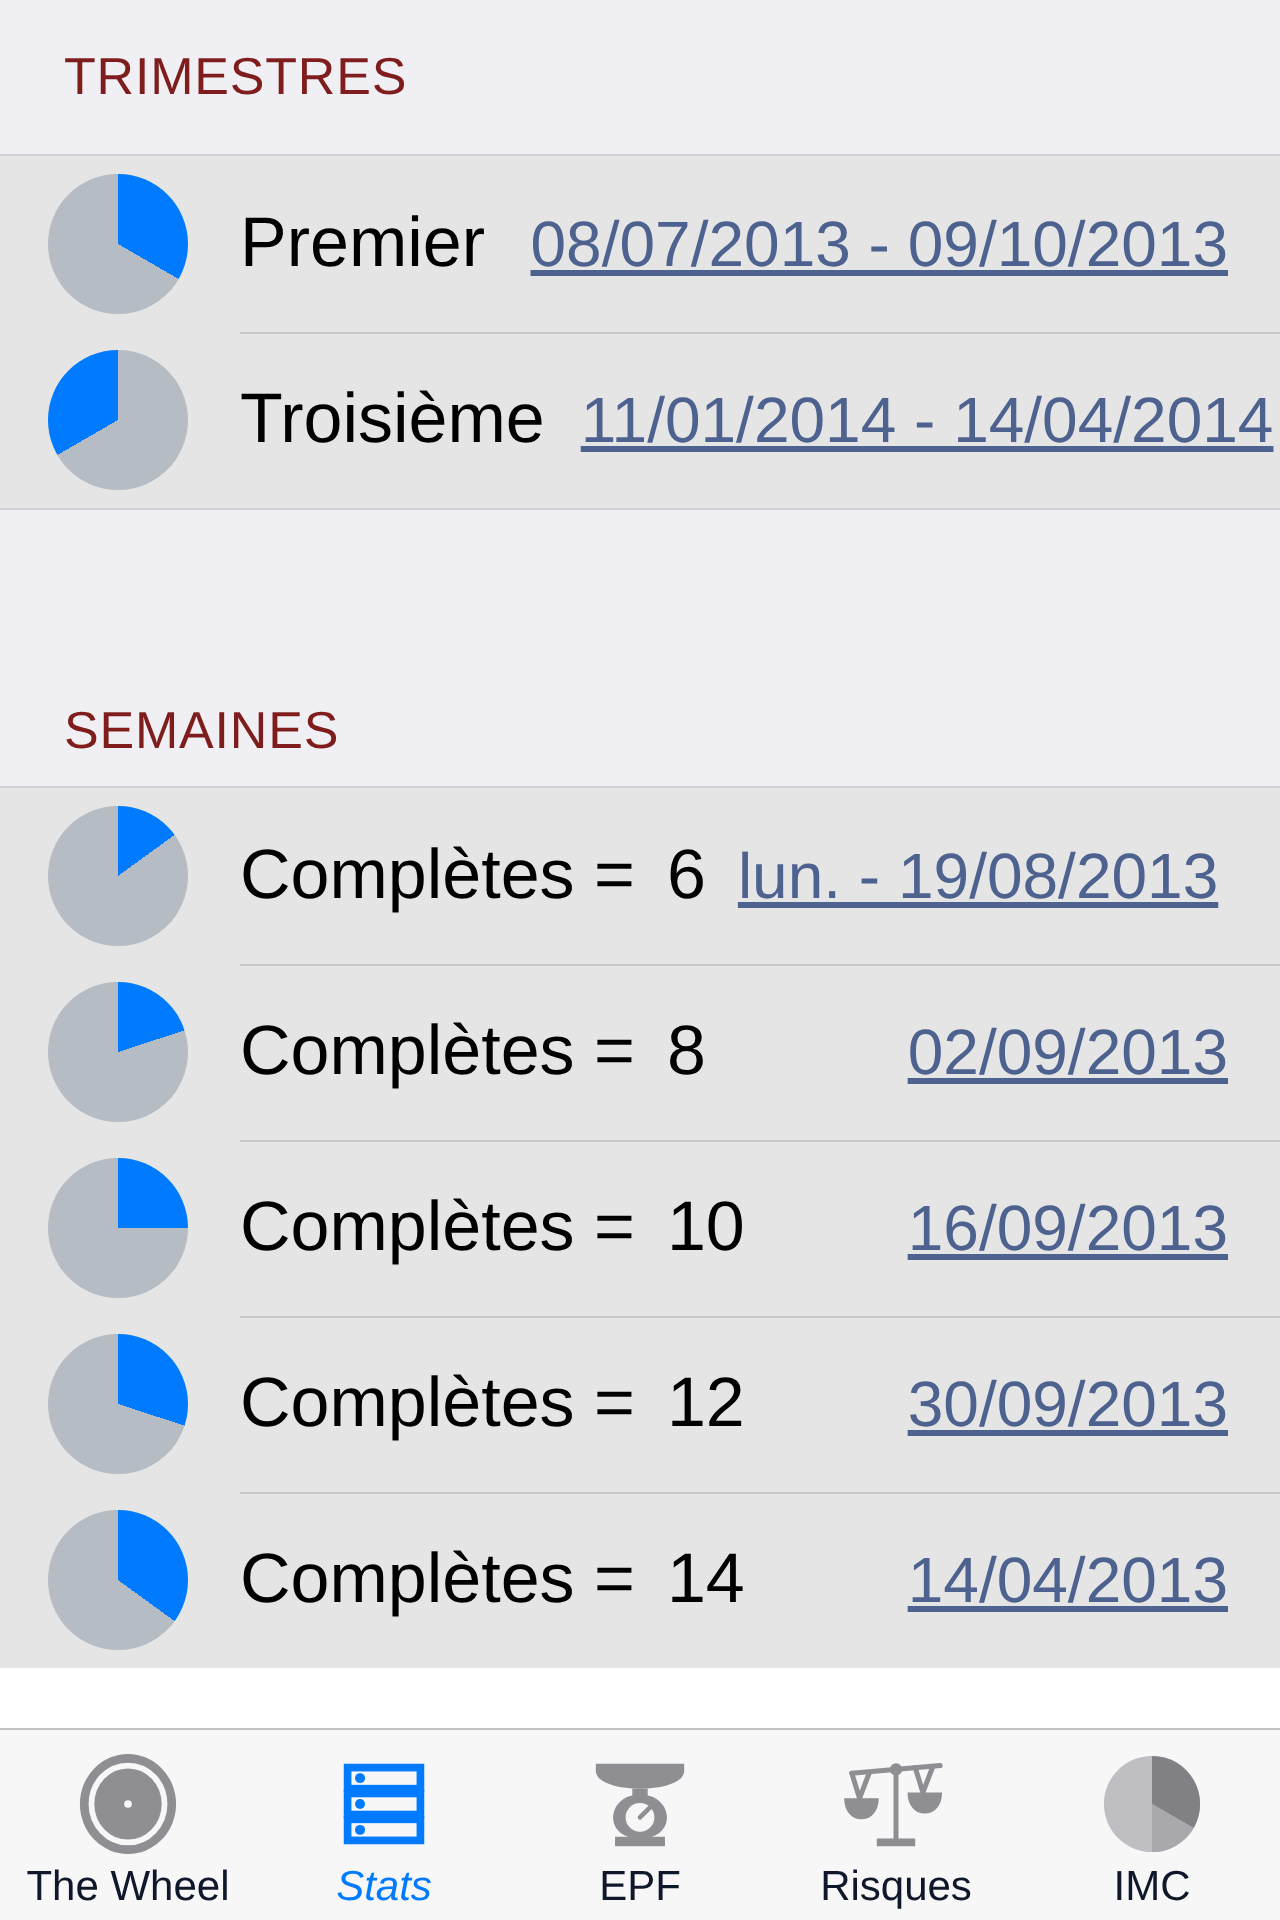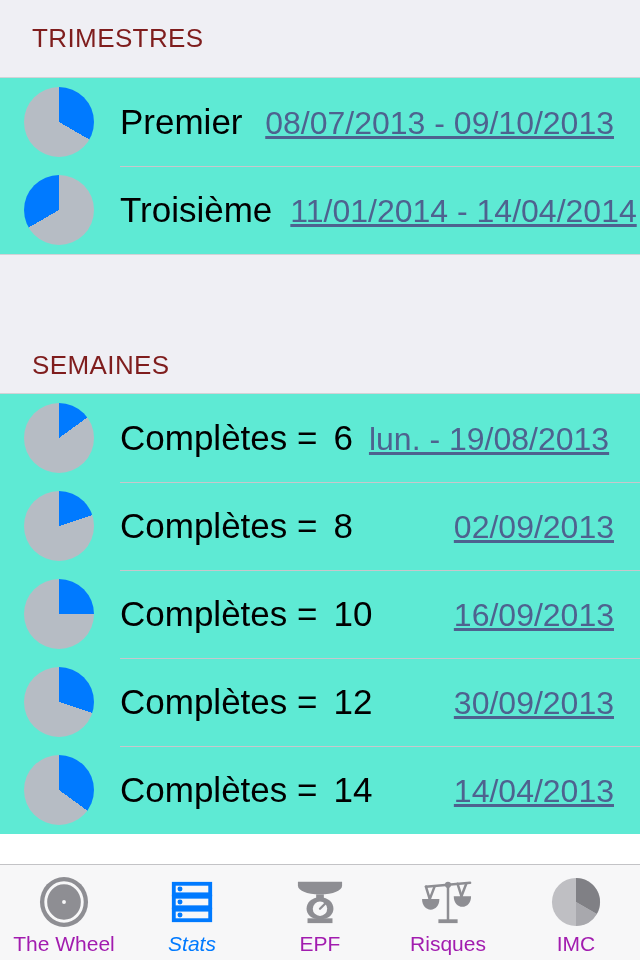--- a/index.html
+++ b/index.html
@@ -50,21 +50,21 @@
     align-items: flex-end;
     padding-bottom: 12px;
   }
 
   
   .row {
     position: relative;
     height: 88px;
     display: flex;
     align-items: center;
-    background: #5eead4;
+    background: #e5e5e5;
     padding-left: 24px;
   }
   .row + .row::before {
     content: "";
     position: absolute;
     left: 120px;
     right: 0;
     top: 0;
     height: 1px;
     background: #c8c7cc;
@@ -126,21 +126,21 @@
   }
   .tab-icon {
     height: 54px;
     width: 60px;
     display: flex;
     align-items: center;
     justify-content: center;
   }
   .tab-label {
     font-size: 21px;
-    color: #a21caf;
+    color: #0f172a;
     line-height: 1;
   }
   .tab.active .tab-label { color: #007aff; font-style: italic; }
 </style>
 </head>
 <body>
 
 <div id="app">
 
   <div class="list-area">

